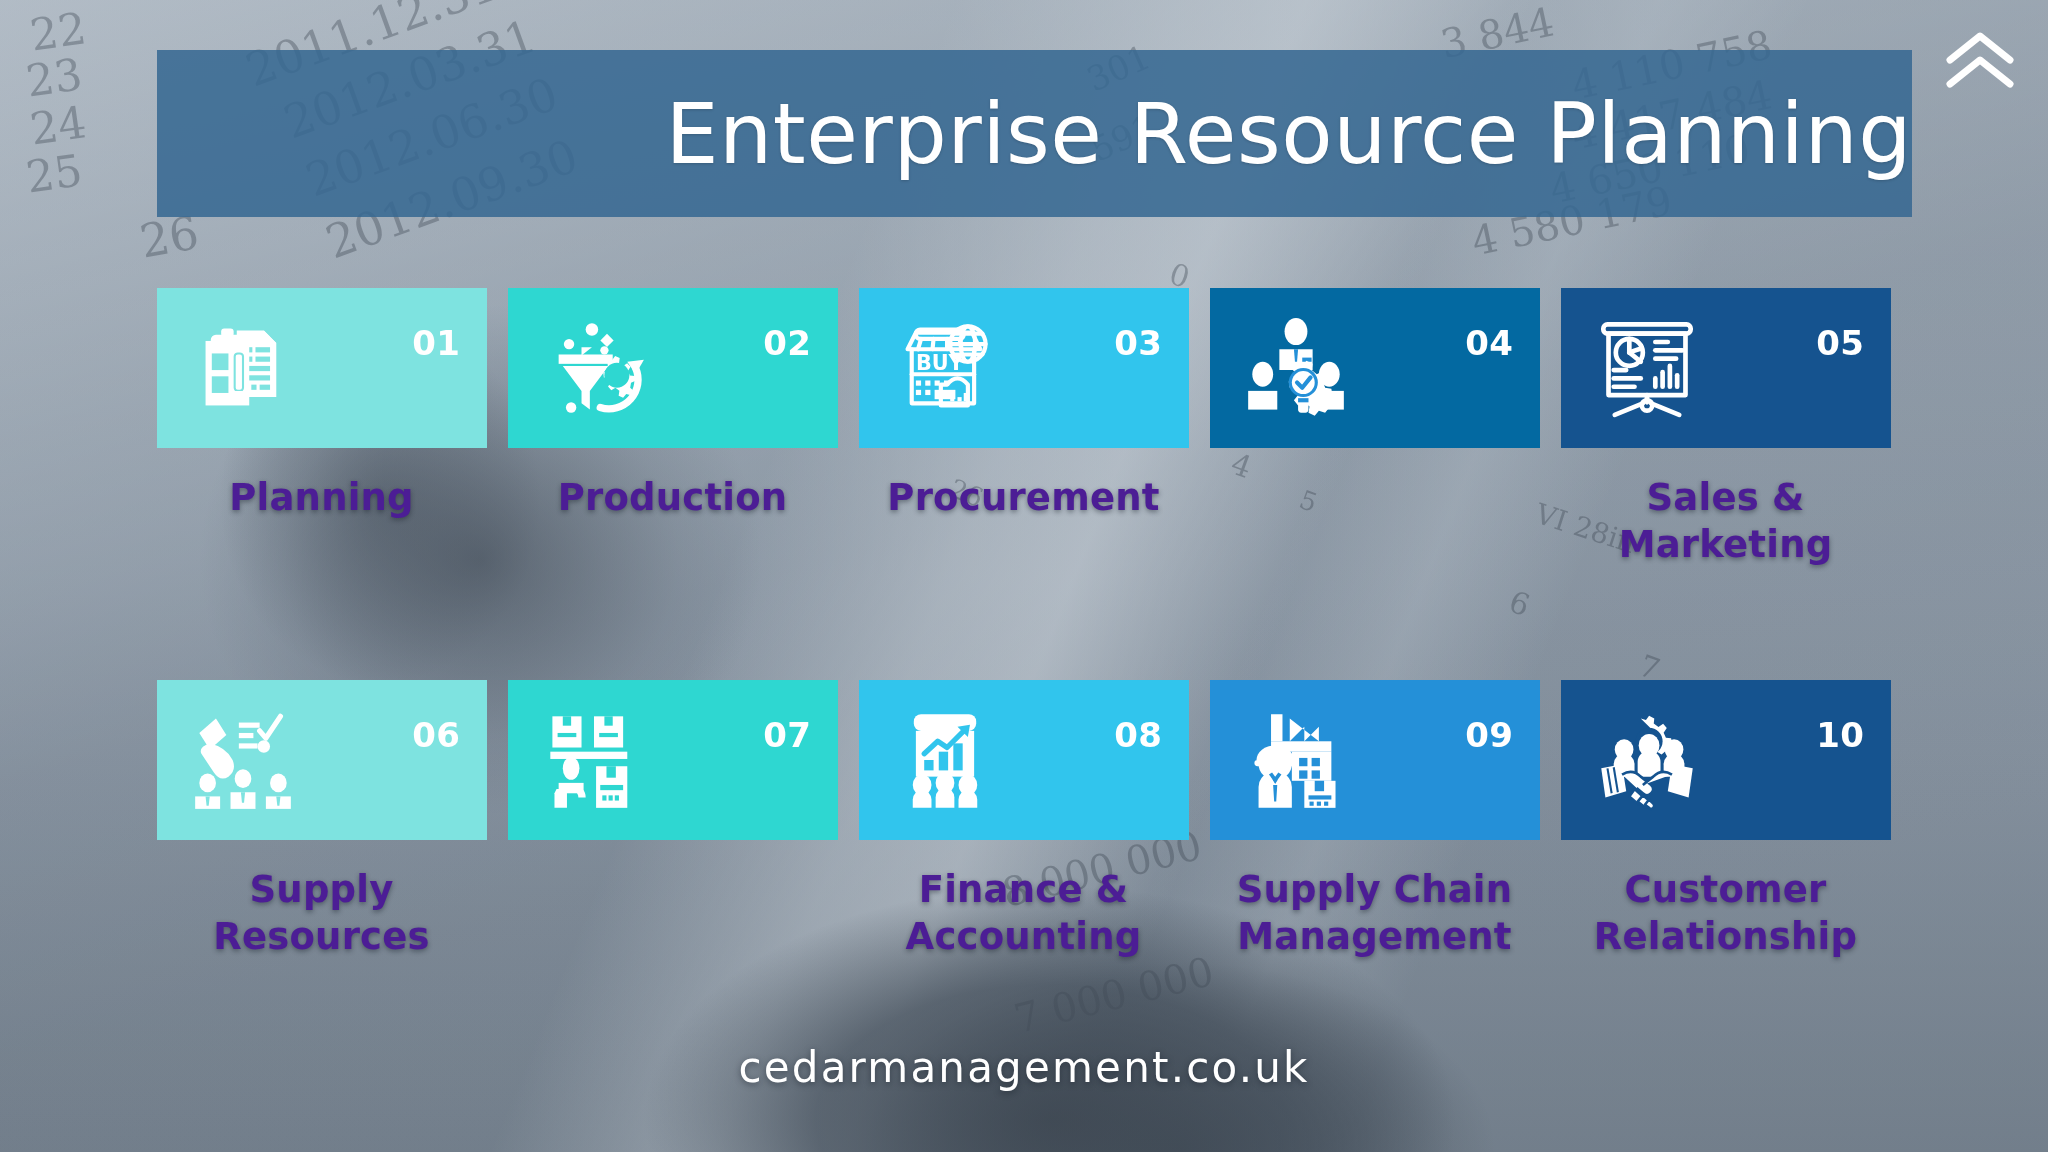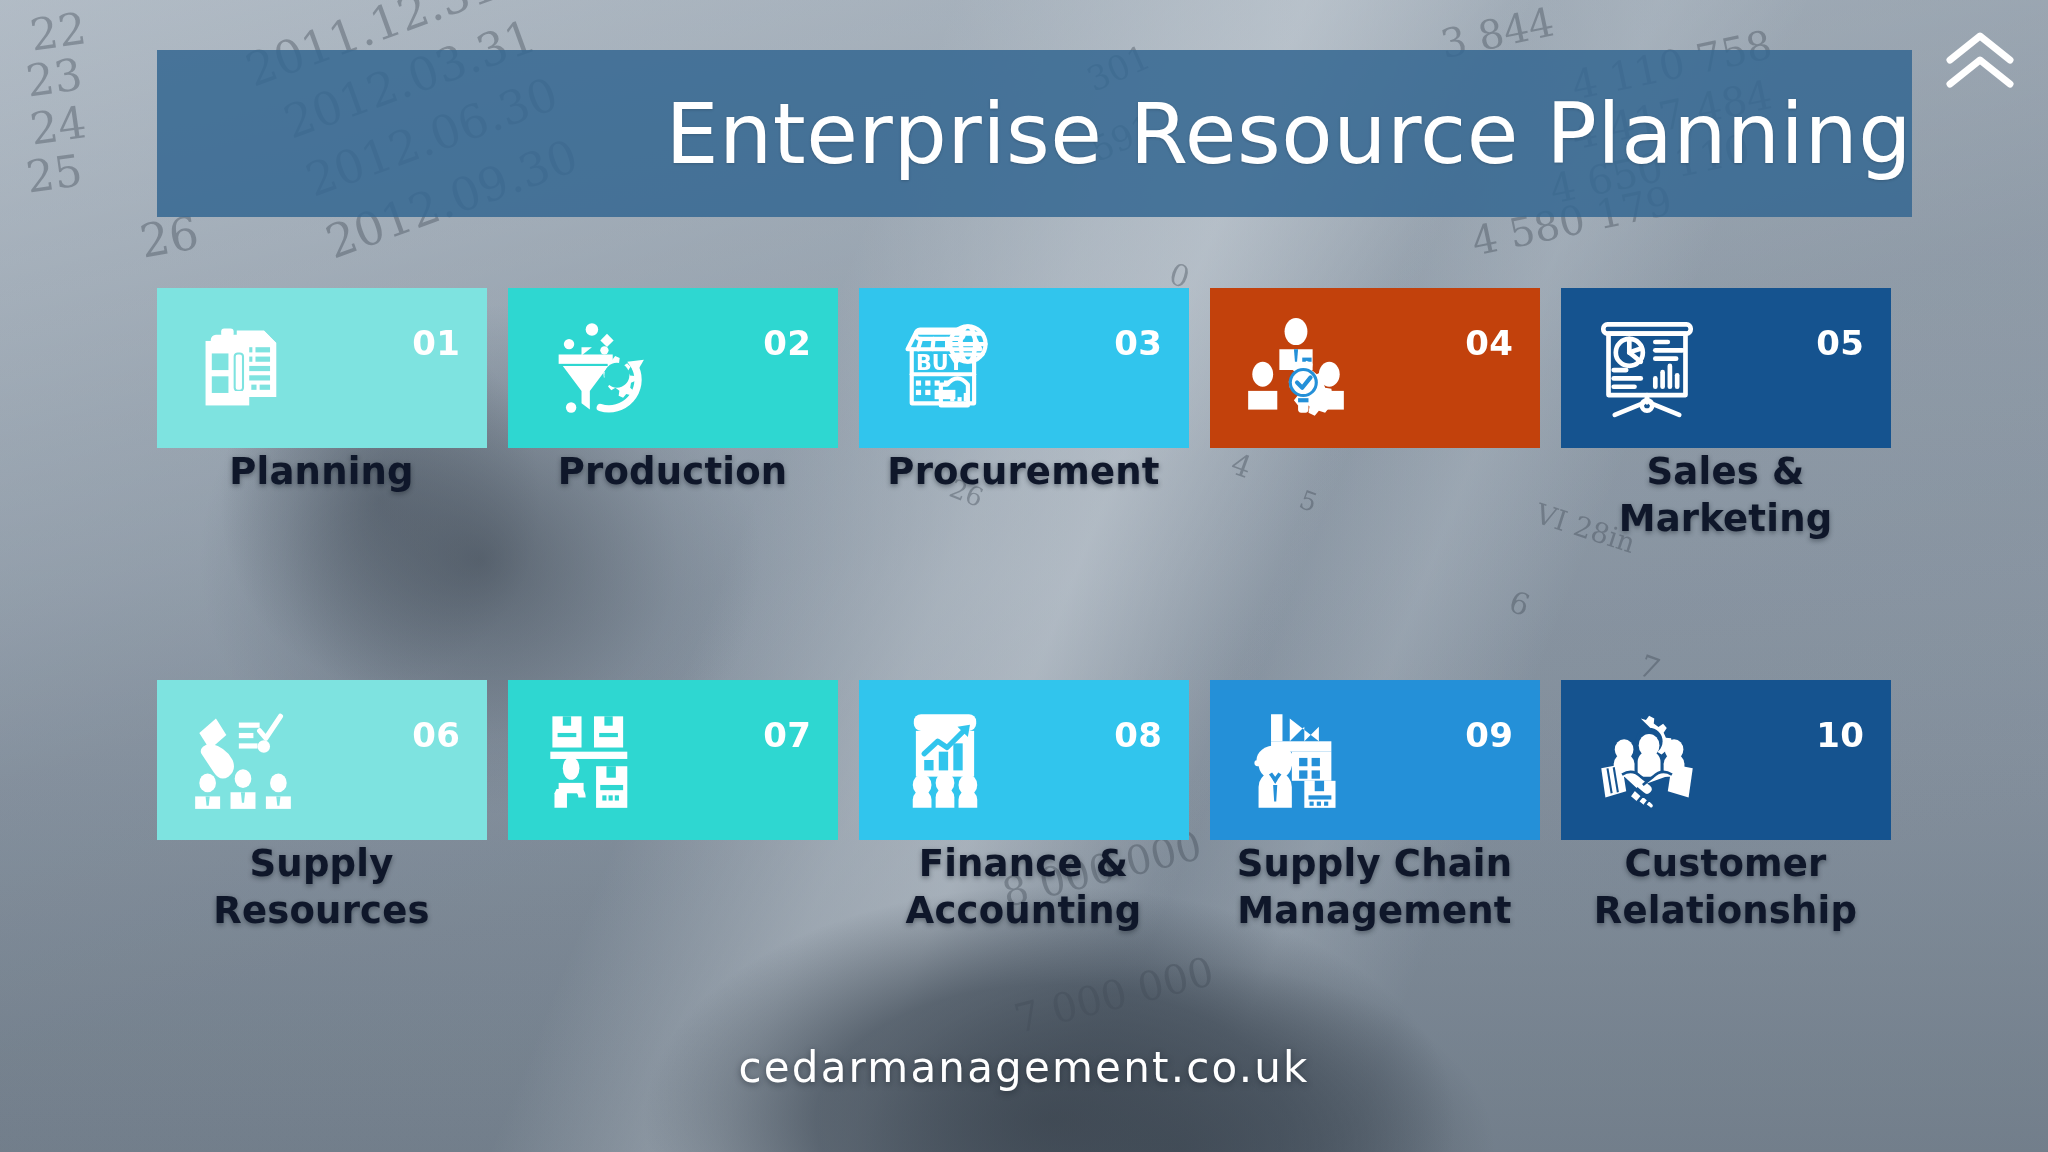--- a/index.html
+++ b/index.html
@@ -137,21 +137,22 @@
     right: 26px;
     top: 35px;
     color: #ffffff;
     font-size: 34px;
     font-weight: 700;
     font-family: "DejaVu Sans", sans-serif;
     letter-spacing: .5px;
   }
 
   .label {
-    color: #0f172a;
+    margin-top: 26px;
+    color: #4c1d95;
     font-size: 37px;
     font-weight: 700;
     text-align: center;
     line-height: 1.28;
     letter-spacing: .2px;
     font-family: "DejaVu Sans", sans-serif;
     text-shadow: 0 2px 5px rgba(20,28,38,.45);
     max-width: 330px;
   }
 
@@ -314,21 +315,21 @@
                 <rect x="62" y="78" width="4" height="4"></rect>
         <rect x="68" y="74" width="4" height="8"></rect>
       </g>
     </svg>
           </div>
           <div class="num">03</div>
         </div>
         <div class="label">Procurement</div>
       </div>
       <div class="cell">
-        <div class="card" style="background: #c2410c;">
+        <div class="card" style="background: #0369a1;">
           <div class="icon-wrap">
     <svg viewBox="0 0 100 100">
       <g fill="#ffffff">
         <ellipse cx="50" cy="15" rx="11" ry="13"></ellipse>
         <path d="M34 32h32v20H34z"></path>
       </g>
       <g fill="#2490d8">
         <polygon points="48,32 52,32 51,44 49,44"></polygon>
         <rect x="56" y="40" width="9" height="4"></rect>
       </g>

